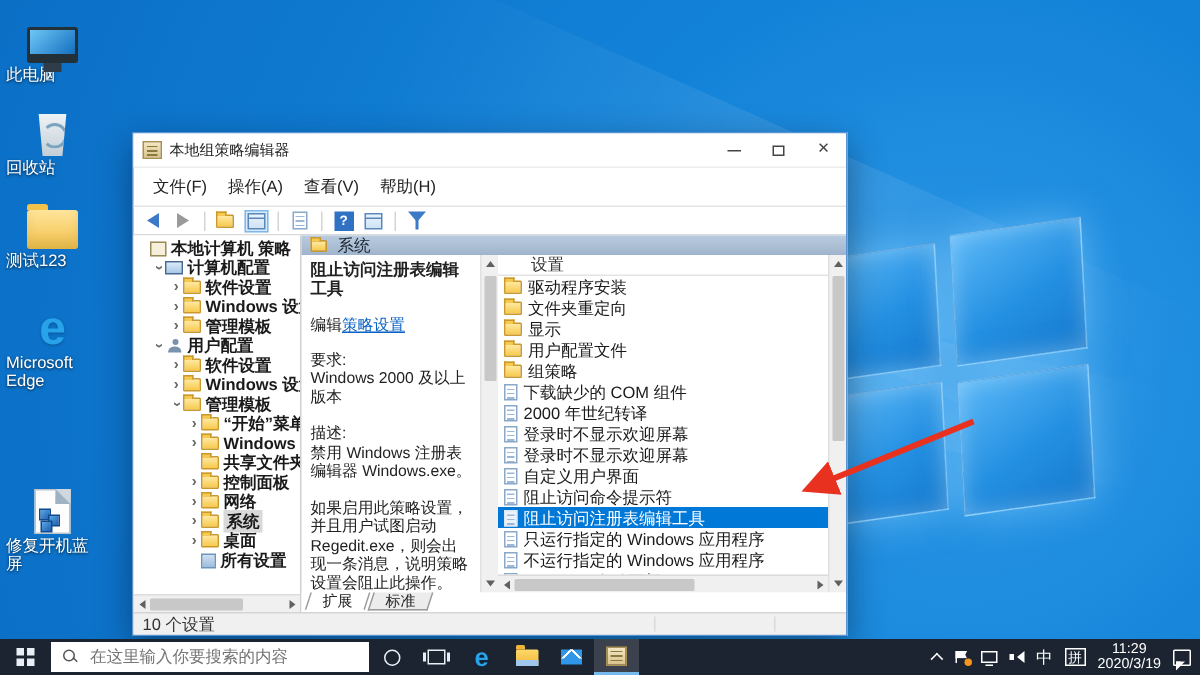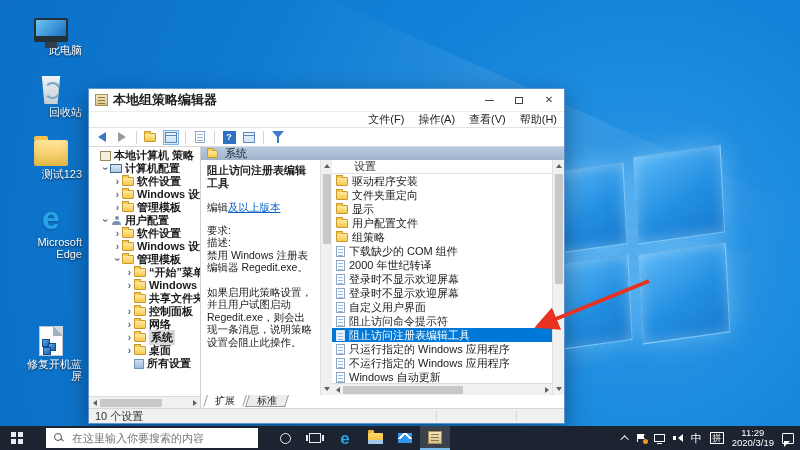--- a/index.html
+++ b/index.html
@@ -14,21 +14,21 @@
   .beam2 { width:480px; height:70px; left:300px; top:210px; transform:rotate(12deg); }
   .win-logo { position:absolute; left:552px; top:156px; width:180px; height:190px; transform:rotate(-3deg) skewY(-5deg); }
   .pane { position:absolute; background:linear-gradient(150deg,#5cb8f7 0%, #2490e2 55%, #1579cd 100%);
     box-shadow:0 0 26px rgba(140,210,255,.55), inset 0 0 14px rgba(255,255,255,.28); border:1px solid rgba(210,240,255,.45); }
   .pane.p1 { left:0;   top:4px;  width:76px; height:82px; }
   .pane.p2 { left:86px; top:0;   width:88px; height:88px; }
   .pane.p3 { left:0;   top:96px; width:76px; height:86px; }
   .pane.p4 { left:86px; top:98px; width:88px; height:90px; }
 
   
-  .dicon { position:absolute; left:20px; width:62px; text-align:right; cursor:default; }
+  .dicon { position:absolute; left:4px; width:62px; text-align:left; cursor:default; }
   .dicon .art { height:34px; display:flex; align-items:flex-end; justify-content:center; margin-bottom:2px; }
   .dicon .lbl { color:#fff; font-size:11px; line-height:12px; text-shadow:0 1px 2px rgba(0,0,0,.75); }
   
   .pc-mon { width:34px; height:24px; background:#243038; border-radius:2px; padding:2px; position:relative; }
   .pc-mon .scr { width:100%; height:16px; background:linear-gradient(135deg,#6ec6f5,#1470c0); }
   .pc-mon::after { content:""; position:absolute; left:11px; bottom:-6px; width:12px; height:6px; background:#2e3d47; }
   
   .bin { width:22px; height:28px; background:linear-gradient(#eef3f6,#c3ced6); clip-path:polygon(8% 0,92% 0,80% 100%,20% 100%); position:relative; }
   .bin::before { content:""; position:absolute; left:4px; top:6px; width:13px; height:13px; border:2px solid #7aa5c0; border-radius:50%; border-left-color:transparent; }
   
@@ -45,29 +45,29 @@
   .shortcut-arrow::after { content:"↗"; position:absolute; left:0px; top:-2px; font-size:8px; color:#2a6fd0; }
   
   .regfile { width:24px; height:30px; background:#fdfdfd; border:1px solid #b9c4cc; position:relative; }
   .regfile::before { content:""; position:absolute; right:-1px; top:-1px; border:5px solid #cfd8de; border-left-color:#9fb2c3; border-bottom-color:#9fb2c3; }
   .cube { position:absolute; width:8px; height:8px; background:linear-gradient(135deg,#5aa8e8,#1c5fae); border:1px solid #124a8c; }
 
   
   .gp-window { position:absolute; left:88px; top:88px; width:477px; height:336px; background:#fff;
     border:1px solid #5a93cf; box-shadow:0 8px 22px rgba(0,20,40,.45); display:flex; flex-direction:column; }
   .titlebar { height:22px; background:#fff; display:flex; align-items:center; padding-left:6px; flex:none; }
-  .titlebar .ttl { flex:1; font-size:13px; color:#222; margin-left:5px; white-space:nowrap; overflow:hidden;font-weight:bold; }
+  .titlebar .ttl { flex:1; font-size:10px; color:#222; margin-left:5px; white-space:nowrap; overflow:hidden; }
   .scroll-ico { width:13px; height:12px; background:linear-gradient(#f3e6c2,#d9c28c); border:1px solid #a88f55; position:relative; flex:none; }
   .scroll-ico::before { content:""; position:absolute; left:2px; top:2px; right:2px; height:7px;
     background:repeating-linear-gradient(#8a793f 0 1px, transparent 1px 3px); }
   .cap-btn { width:30px; height:22px; display:flex; align-items:center; justify-content:center; flex:none; color:#444; }
   .glyph-min { width:9px; height:1px; background:#444; }
   .glyph-max { width:8px; height:7px; border:1px solid #444; }
   .glyph-close { font-size:10px; line-height:10px; }
-  .menubar { height:17px; border-top:1px solid #ececec; border-bottom:1px solid #e3e3e3; display:flex; align-items:center; padding-left:6px; flex:none;justify-content:flex-end; }
+  .menubar { height:27px; border-top:1px solid #ececec; border-bottom:1px solid #e3e3e3; display:flex; align-items:center; padding-left:6px; flex:none; }
   .menu-item { padding:0 7px; font-size:11px; color:#222; }
   .toolbar { height:19px; border-bottom:1px solid #d9d9d9; display:flex; align-items:center; padding-left:5px; gap:4px; flex:none; }
   .tb-sep { width:1px; height:13px; background:#d5d5d5; margin:0 2px; }
   .tb { width:16px; height:15px; display:flex; align-items:center; justify-content:center; }
   .arr-l { width:0; height:0; border:5px solid transparent; border-right:8px solid #3c7ac8; border-left:none; }
   .arr-r { width:0; height:0; border:5px solid transparent; border-left:8px solid #9a9a9a; border-right:none; }
   .tb-sel { background:#d9ecff; border:1px solid #7fb8e8; }
   .grid-ico { width:12px; height:11px; border:1px solid #5b88b8; background:linear-gradient(#eaf3fc,#cfe3f5); position:relative; }
   .grid-ico::before { content:""; position:absolute; left:0; top:2px; right:0; height:1px; background:#5b88b8; }
   .page-ico { width:10px; height:12px; background:#fff; border:1px solid #8aa8c8; position:relative; }
@@ -131,21 +131,21 @@
   .st-sep { position:absolute; top:2px; bottom:2px; width:1px; background:#dadada; }
 
   
   .arrow-svg { position:absolute; left:0; top:0; width:800px; height:450px; pointer-events:none; z-index:30; }
 
   
   .taskbar { position:absolute; left:0; bottom:0; width:800px; height:24px; background:#1b2430; display:flex; align-items:stretch; z-index:40; }
   .start { width:34px; display:flex; align-items:center; justify-content:center; flex:none; }
   .start-logo { width:12px; height:12px; display:grid; grid-template-columns:5px 5px; grid-template-rows:5px 5px; gap:1.5px; }
   .start-logo i { background:#e8eef4; }
-  .searchbox { width:212px; flex:none; background:#fff; display:flex; align-items:center; margin:2px 12px; padding-left:26px; position:relative; }
+  .searchbox { width:212px; flex:none; background:#fff; display:flex; align-items:center; margin:2px 0; padding-left:26px; position:relative; }
   .searchbox input { border:none; outline:none; width:170px; font-size:11px; font-family:inherit; color:#333; background:transparent; }
   .mag { position:absolute; left:8px; top:5px; width:8px; height:8px; }
   .mag::before { content:""; position:absolute; left:0; top:0; width:6px; height:6px; border:1.4px solid #555; border-radius:50%; }
   .mag::after { content:""; position:absolute; left:5.5px; top:6px; width:3.5px; height:1.4px; background:#555; transform:rotate(45deg); }
   .tb-app { width:30px; display:flex; align-items:center; justify-content:center; flex:none; }
   .cortana-ring { width:11px; height:11px; border:1.6px solid #eaf2fa; border-radius:50%; }
   .taskview { width:12px; height:10px; border:1.3px solid #e8eef4; position:relative; }
   .taskview::before { content:""; position:absolute; left:-4px; top:1px; width:2px; height:6px; background:#e8eef4; }
   .taskview::after { content:""; position:absolute; right:-4px; top:1px; width:2px; height:6px; background:#e8eef4; }
   .tb-folder { width:15px; height:11px; background:linear-gradient(#ffd968,#f0b63a); border-radius:1px; position:relative; }
@@ -385,25 +385,26 @@
         <div class="band">
           <span class="i-folder"></span>
           <span>系统</span>
         </div>
 
         <div class="panes">
 
           <div class="desc">
             <div class="ptitle">阻止访问注册表编辑工具</div>
             <div class="editline">
-              <span>编辑</span><a href="#">及以上版本</a>
+              <span>编辑</span><a href="#">策略设置</a>
             </div>
             <div>要求:</div>
+            <p>Windows 2000 及以上版本</p>
             <div>描述:</div>
-            <p>禁用 Windows 注册表编辑器 Regedit.exe。</p>
+            <p>禁用 Windows 注册表编辑器 Windows.exe。</p>
             <p>如果启用此策略设置，并且用户试图启动 Regedit.exe，则会出现一条消息，说明策略设置会阻止此操作。</p>
 
           </div>
 
           <div class="vscroll">
             <div class="sb-btn">
                 <div class="tri-u"></div>
               </div>
             <div class="spacer">
                 <div class="sb-thumb-v" style="top:2px;height:70px"></div>

